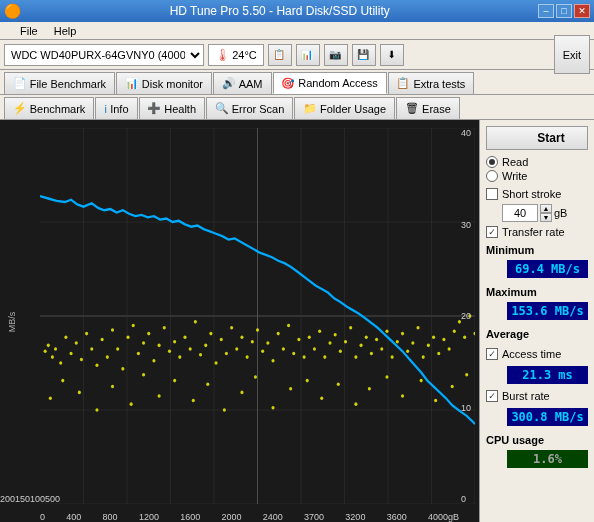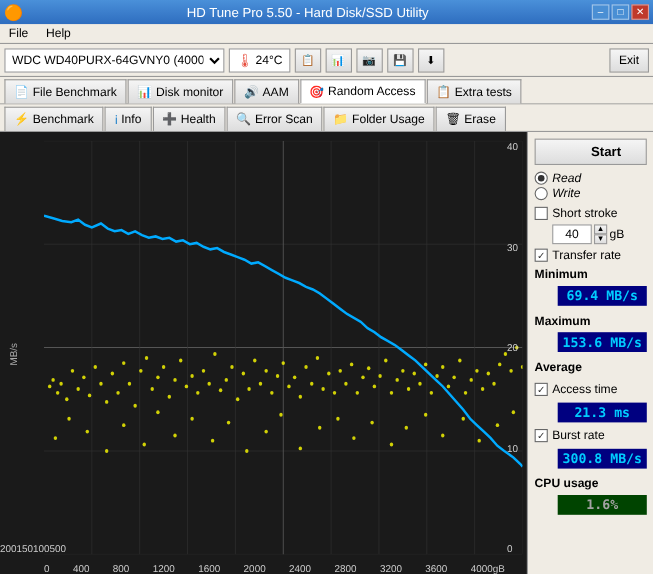--- a/index.html
+++ b/index.html
@@ -28,21 +28,21 @@
       display: flex; align-items: center; justify-content: center;
     }
     .title-btn.close { background: #c0392b; }
 
     
     .menu-bar {
       background: #f0ece4;
       height: 18px;
       display: flex;
       align-items: center;
-      padding: 0 4px;
+      padding: 0 16px;
       border-bottom: 1px solid #999;
       gap: 8px;
     }
     .menu-item { cursor: pointer; padding: 1px 4px; font-size: 11px; }
 
     
     .toolbar {
       background: #f0ece4;
       height: 30px;
       display: flex;
@@ -69,21 +69,21 @@
     .thermometer-icon { color: #e74c3c; font-size: 12px; }
     .toolbar-btn {
       height: 22px; min-width: 24px;
       background: linear-gradient(to bottom, #f5f5f5, #ddd);
       border: 1px solid #999;
       cursor: pointer;
       display: flex; align-items: center; justify-content: center;
       font-size: 10px; padding: 0 4px;
     }
     .exit-btn {
-      height: 22px; padding: 0 8px;
+      height: 39px; padding: 0 8px;
       background: linear-gradient(to bottom, #f5f5f5, #ddd);
       border: 1px solid #999;
       cursor: pointer;
       font-size: 11px;
       margin-left: auto;
     }
 
     
     .tabs-row1, .tabs-row2 {
       background: #f0ece4;
@@ -174,21 +174,21 @@
       width: 100%;
       height: 24px;
       background: linear-gradient(to bottom, #f5f5f5, #ddd);
       border: 1px solid #999;
       cursor: pointer;
       font-size: 12px;
       font-weight: bold;
       padding-left: 28px;
     }
     .radio-group { display: flex; flex-direction: column; gap: 2px; margin: 2px 0; }
-    .radio-item { display: flex; gap: 4px; font-size: 11px; cursor: pointer; font-style: italic; }
+    .radio-item { display: flex; gap: 4px; font-size: 11px; cursor: pointer; }
     .radio-btn {
       width: 12px; height: 12px;
       border: 1px solid #666;
       border-radius: 50%;
       display: flex; align-items: center; justify-content: center;
       background: white;
     }
     .radio-dot { width: 6px; height: 6px; background: #333; border-radius: 50%; }
     .checkbox-item { display: flex; align-items: flex-end; gap: 4px; font-size: 11px; cursor: pointer; }
     .checkbox {
@@ -484,21 +484,21 @@
     </div>
 
     <div class="x-axis">
       <span class="x-label">0</span>
       <span class="x-label">400</span>
       <span class="x-label">800</span>
       <span class="x-label">1200</span>
       <span class="x-label">1600</span>
       <span class="x-label">2000</span>
       <span class="x-label">2400</span>
-      <span class="x-label">2800</span>
+      <span class="x-label">3700</span>
       <span class="x-label">3200</span>
       <span class="x-label">3600</span>
       <span class="x-label">4000gB</span>
     </div>
   </div>
 
   <div class="right-panel">
     <button class="start-btn">Start</button>
 
     <div class="radio-group">

